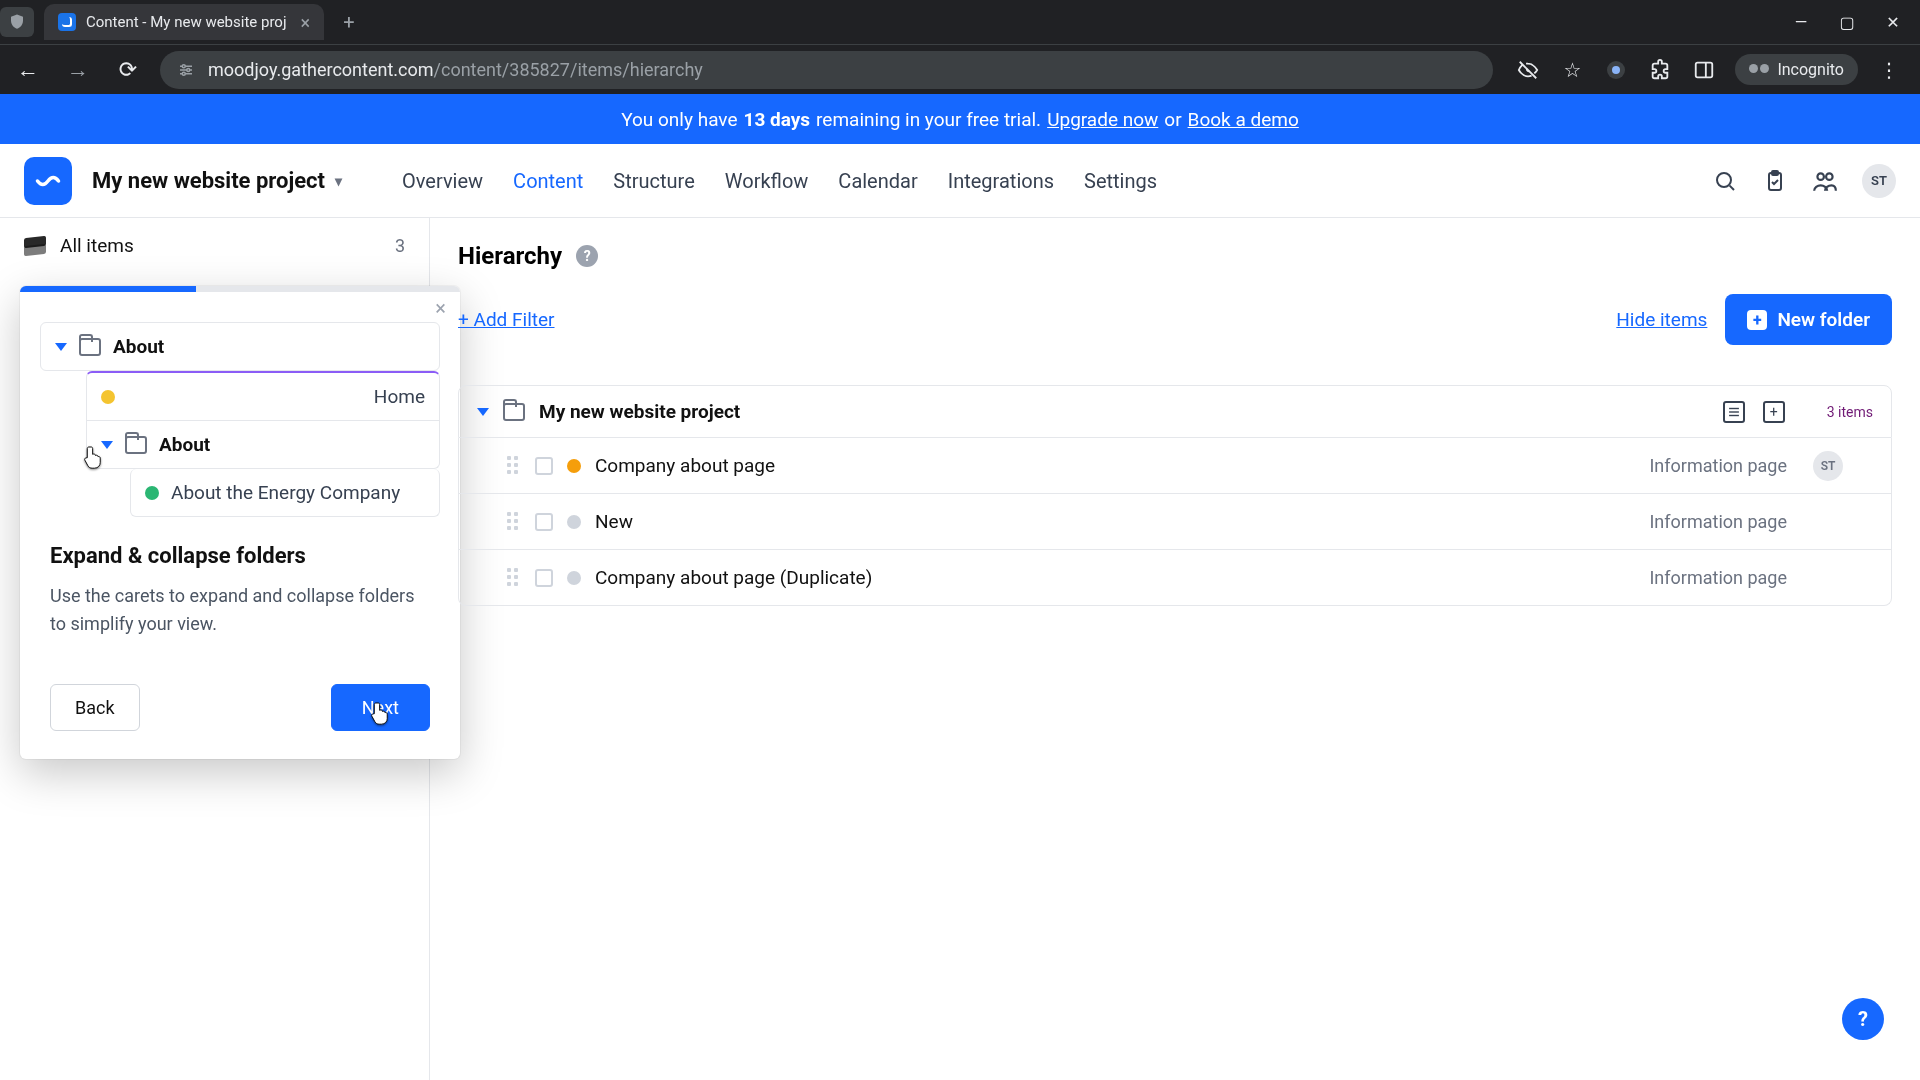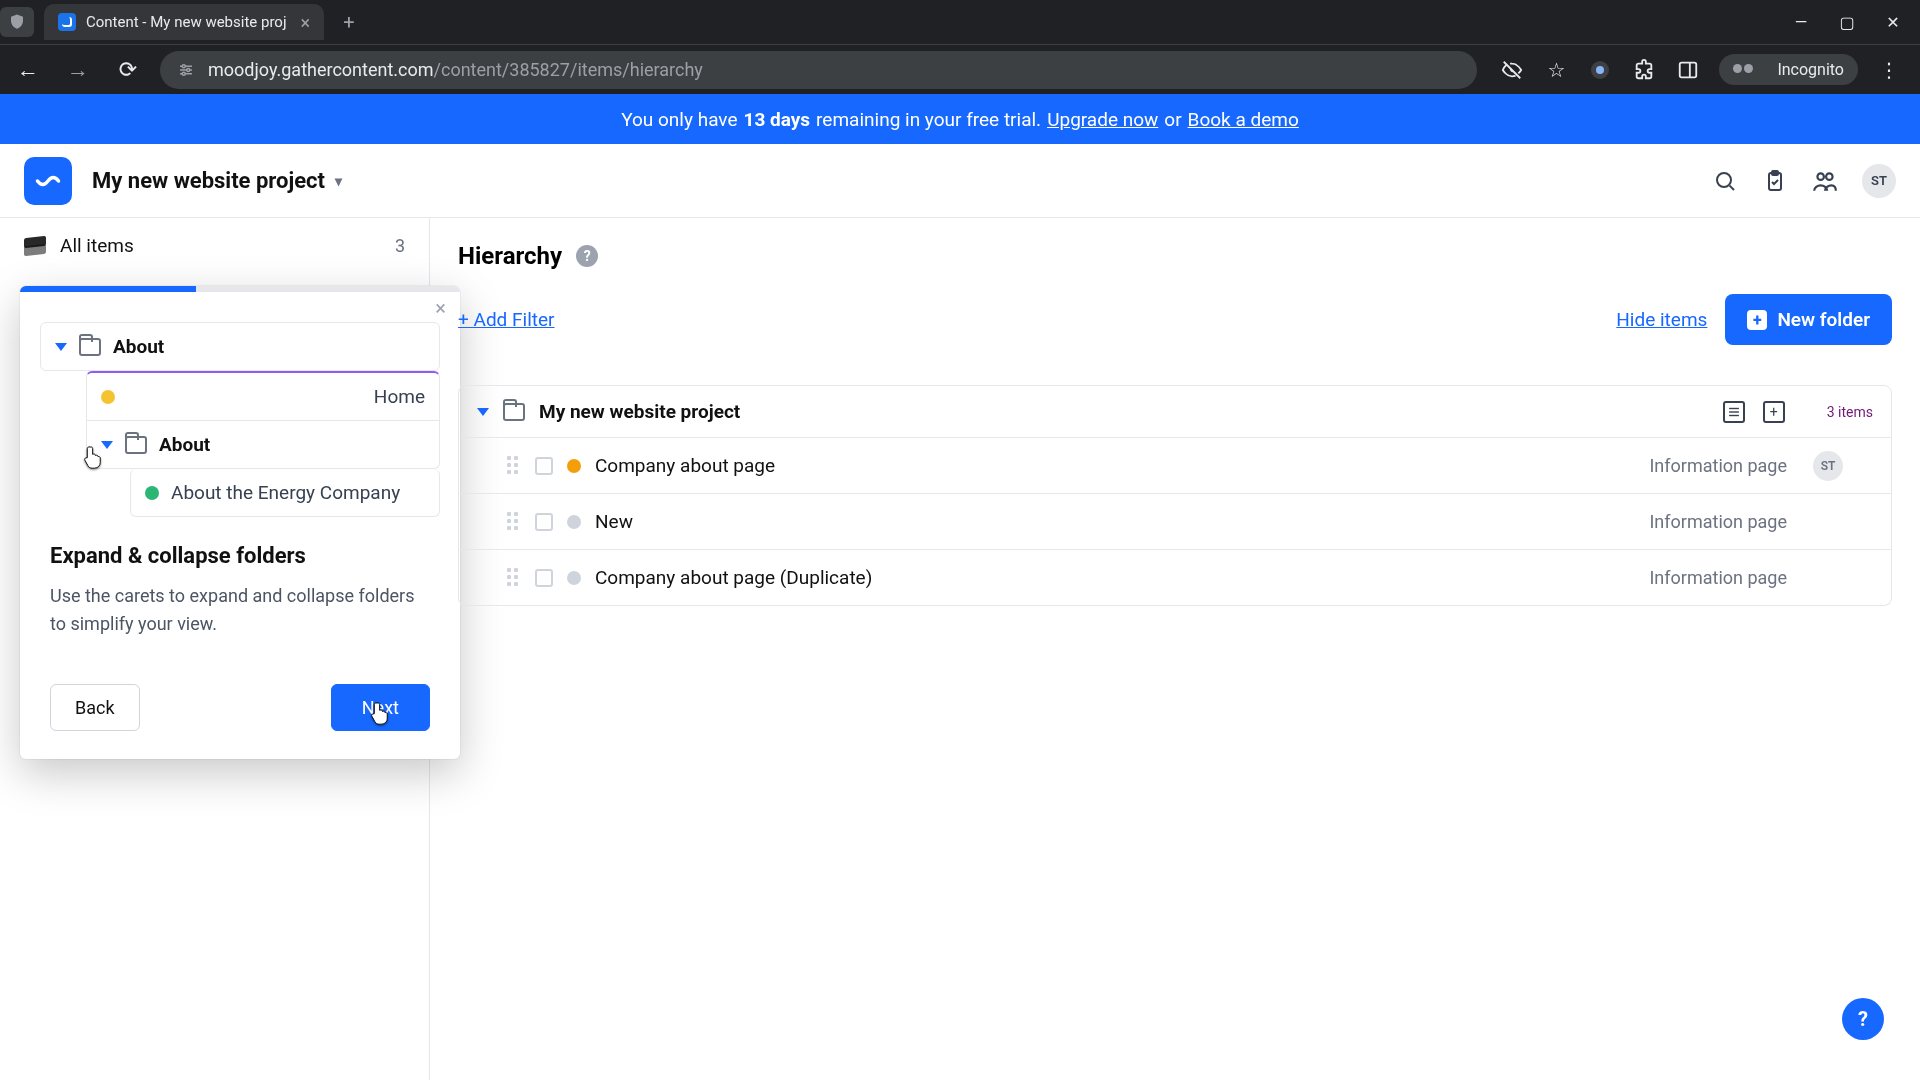--- a/index.html
+++ b/index.html
@@ -17,21 +17,21 @@
   .window-ctl { margin-left:auto; display:flex; gap:28px; padding-right:18px; color:#e8eaed; }
   .window-ctl span { width:18px; display:inline-flex; justify-content:center; font-size:16px; }
 
   .addr-bar { display:flex; align-items:center; height:50px; padding: 0 10px; gap:14px; background:#202124; border-top:1px solid #3c4043; }
   .nav-btn { width:36px; height:36px; display:flex; align-items:center; justify-content:center; color:#9aa0a6; border-radius:50%; font-size:22px; }
   .nav-btn.active { color:#e8eaed; }
   .addrbox { flex:1; display:flex; align-items:center; background:#3c4043; height:38px; border-radius:20px; padding:0 16px; gap:12px; color:#e8eaed; font-size:18px; }
   .addrbox .site-icon { width:20px; height:20px; display:flex; align-items:center; justify-content:center; color:#9aa0a6; }
   .addrbar-right { display:flex; align-items:center; gap:18px; padding:0 8px; }
   .addrbar-right .ic { width:26px; height:26px; display:flex; align-items:center; justify-content:center; color:#e8eaed; font-size:20px; }
-  .incog-pill { display:flex; align-items:center; gap:24px; background:#3c4043; color:#e8eaed; padding:6px 14px; border-radius:20px; font-size:16px; }
+  .incog-pill { display:flex; align-items:center; gap:8px; background:#3c4043; color:#e8eaed; padding:6px 14px; border-radius:20px; font-size:16px; }
   .incog-pill .glasses { width:20px; height:12px; display:flex; gap:2px;}
   .incog-pill .glasses::before, .incog-pill .glasses::after { content:""; width:9px; height:9px; border-radius:50%; background:#9aa0a6; display:block; }
 
   
   .trial-banner { background:#1668ff; color:#fff; height:50px; display:flex; align-items:center; justify-content:center; font-size:19px; gap:6px; }
   .trial-banner strong { font-weight:700; }
   .trial-banner a { color:#fff; text-decoration:underline; }
 
   
   .app-header { display:flex; align-items:center; height:74px; padding:0 24px; gap:20px; border-bottom:1px solid #e5e7eb; }
@@ -203,20 +203,29 @@
 <div class="app-header">
   <div class="app-logo">
     <svg viewBox="0 0 24 24" fill="none" stroke="#fff" stroke-width="3" stroke-linecap="round">
         <path d="M4 12c3 4 6 4 9 0s6-4 9 0" transform="translate(-1 0)"></path>
       </svg>
   </div>
   <div class="proj-title">
     <span>My new website project</span>
     <span class="chev">▾</span>
   </div>
+  <nav class="main-nav">
+    <a href="#">Overview</a>
+    <a href="#" class="active">Content</a>
+    <a href="#">Structure</a>
+    <a href="#">Workflow</a>
+    <a href="#">Calendar</a>
+    <a href="#">Integrations</a>
+    <a href="#">Settings</a>
+  </nav>
   <div class="hdr-right">
     <span class="hdr-ic">
       <svg viewBox="0 0 24 24" width="24" height="24" fill="none" stroke="#374151" stroke-width="2">
           <circle cx="11" cy="11" r="7"></circle>
           <line x1="21" y1="21" x2="16.65" y2="16.65"></line>
         </svg>
     </span>
     <span class="hdr-ic">
       <svg viewBox="0 0 24 24" width="24" height="24" fill="none" stroke="#374151" stroke-width="2">
           <rect x="6" y="4" width="12" height="17" rx="2"></rect>

